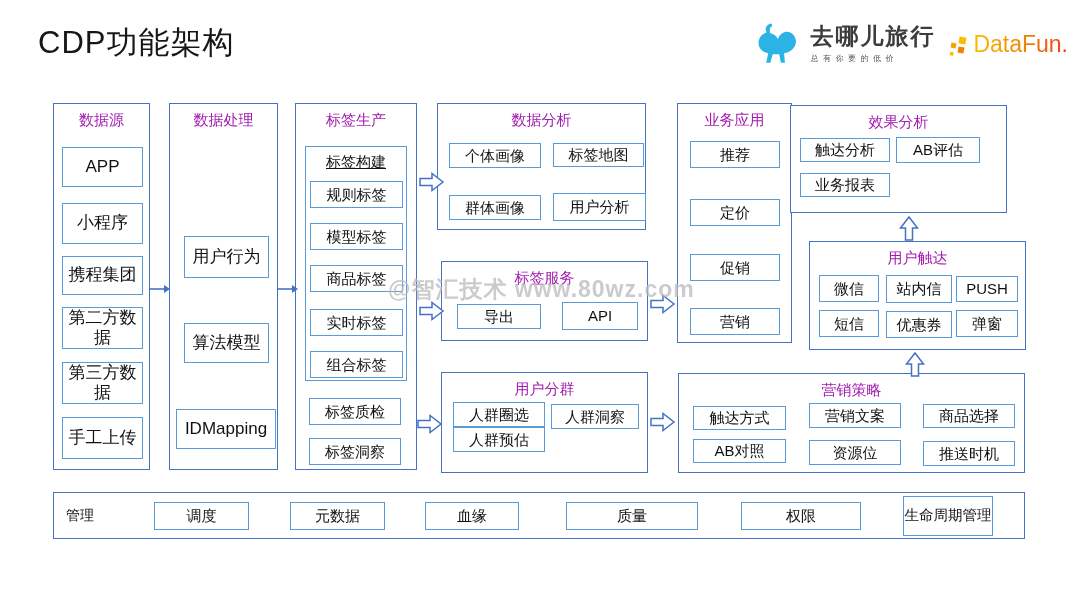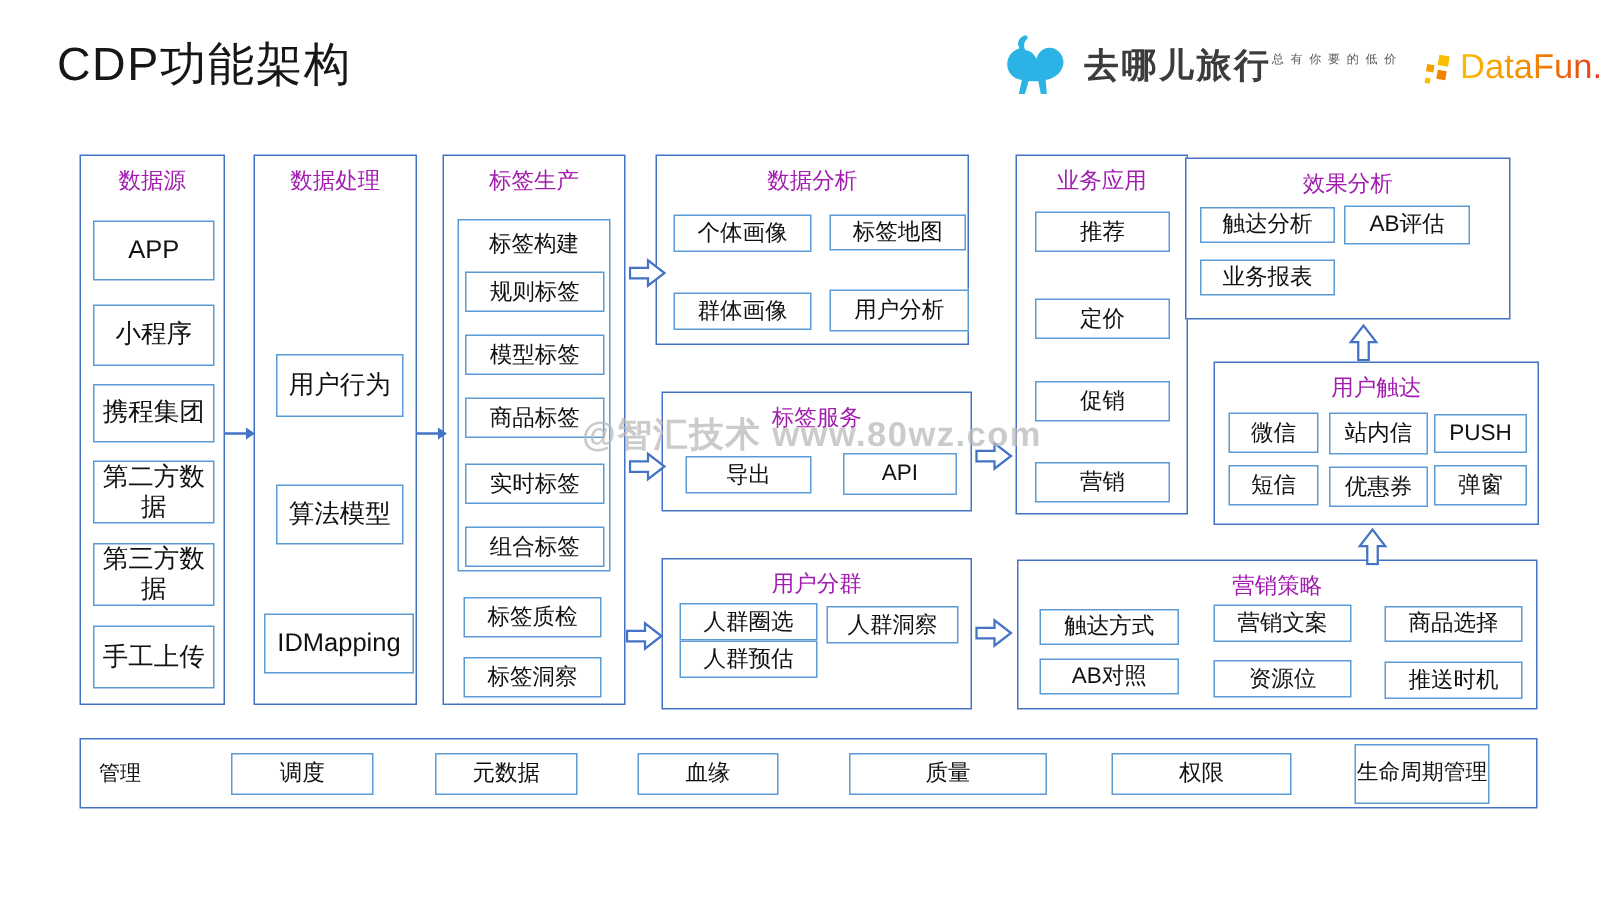--- a/index.html
+++ b/index.html
@@ -7,21 +7,21 @@
     position:relative;width:1080px;height:608px;background:#fff;overflow:hidden;
     font-family:"Liberation Sans","DejaVu Sans",sans-serif;color:#111;
   }
   .title{
     position:absolute;left:38px;top:22px;margin:0;
     font-size:31px;font-weight:500;letter-spacing:1px;color:#161616;
   }
   
   .brand{position:absolute;right:12px;top:18px;height:52px;display:flex;align-items:center;}
   .camel{width:52px;height:48px;margin-right:6px;}
-  .qunar-text{display:flex;margin-right:14px;}
+  .qunar-text{display:flex;flex-direction:column;margin-right:14px;}
   .qunar-name{font-size:23px;font-weight:700;color:#3c3c3c;letter-spacing:2px;line-height:1.1;}
   .qunar-tagline{font-size:8px;color:#595757;letter-spacing:4.5px;margin-top:3px;white-space:nowrap;}
   .df-squares{width:22px;height:22px;margin-right:2px;margin-top:6px;}
   .df-name{
     font-size:23px;font-weight:400;letter-spacing:0;
     background:linear-gradient(90deg,#F9BE00 0%,#F08300 55%,#E83820 100%);
     -webkit-background-clip:text;background-clip:text;color:transparent;
   }
   .watermark{
     position:absolute;left:388px;top:274px;z-index:5;
@@ -31,21 +31,21 @@
   
   .obox{position:absolute;border:1.6px solid #4472C4;background:#fff;box-sizing:border-box;}
   .otitle{position:relative;text-align:center;padding-top:7px;font-size:15px;color:#a21caf;}
   .ibox{
     position:absolute;border:1.5px solid #5B9BD5;background:#fff;box-sizing:border-box;
     display:flex;align-items:center;justify-content:center;
     font-size:15px;color:#111;text-align:center;line-height:1.2;overflow:visible;
   }
   .big{font-size:17px;}
   .gbox{position:absolute;border:1.5px solid #5B9BD5;background:#fff;box-sizing:border-box;}
-  .gtitle{text-align:center;padding-top:6px;font-size:15px;}
+  .gtitle{text-align:center;padding-top:6px;font-size:15px;text-decoration:underline;}
   
   #p-ds{left:53px;top:103px;width:97px;height:367px;}
   #p-pr{left:169px;top:103px;width:109px;height:367px;}
   #p-tp{left:295px;top:103px;width:122px;height:367px;}
   #p-da{left:437px;top:103px;width:209px;height:127px;}
   #p-ts{left:441px;top:261px;width:207px;height:80px;}
   #p-us{left:441px;top:372px;width:207px;height:101px;}
   #p-ba{left:677px;top:103px;width:115px;height:240px;}
   #p-ea{left:790px;top:105px;width:217px;height:108px;}
   #p-ur{left:809px;top:241px;width:217px;height:109px;}

